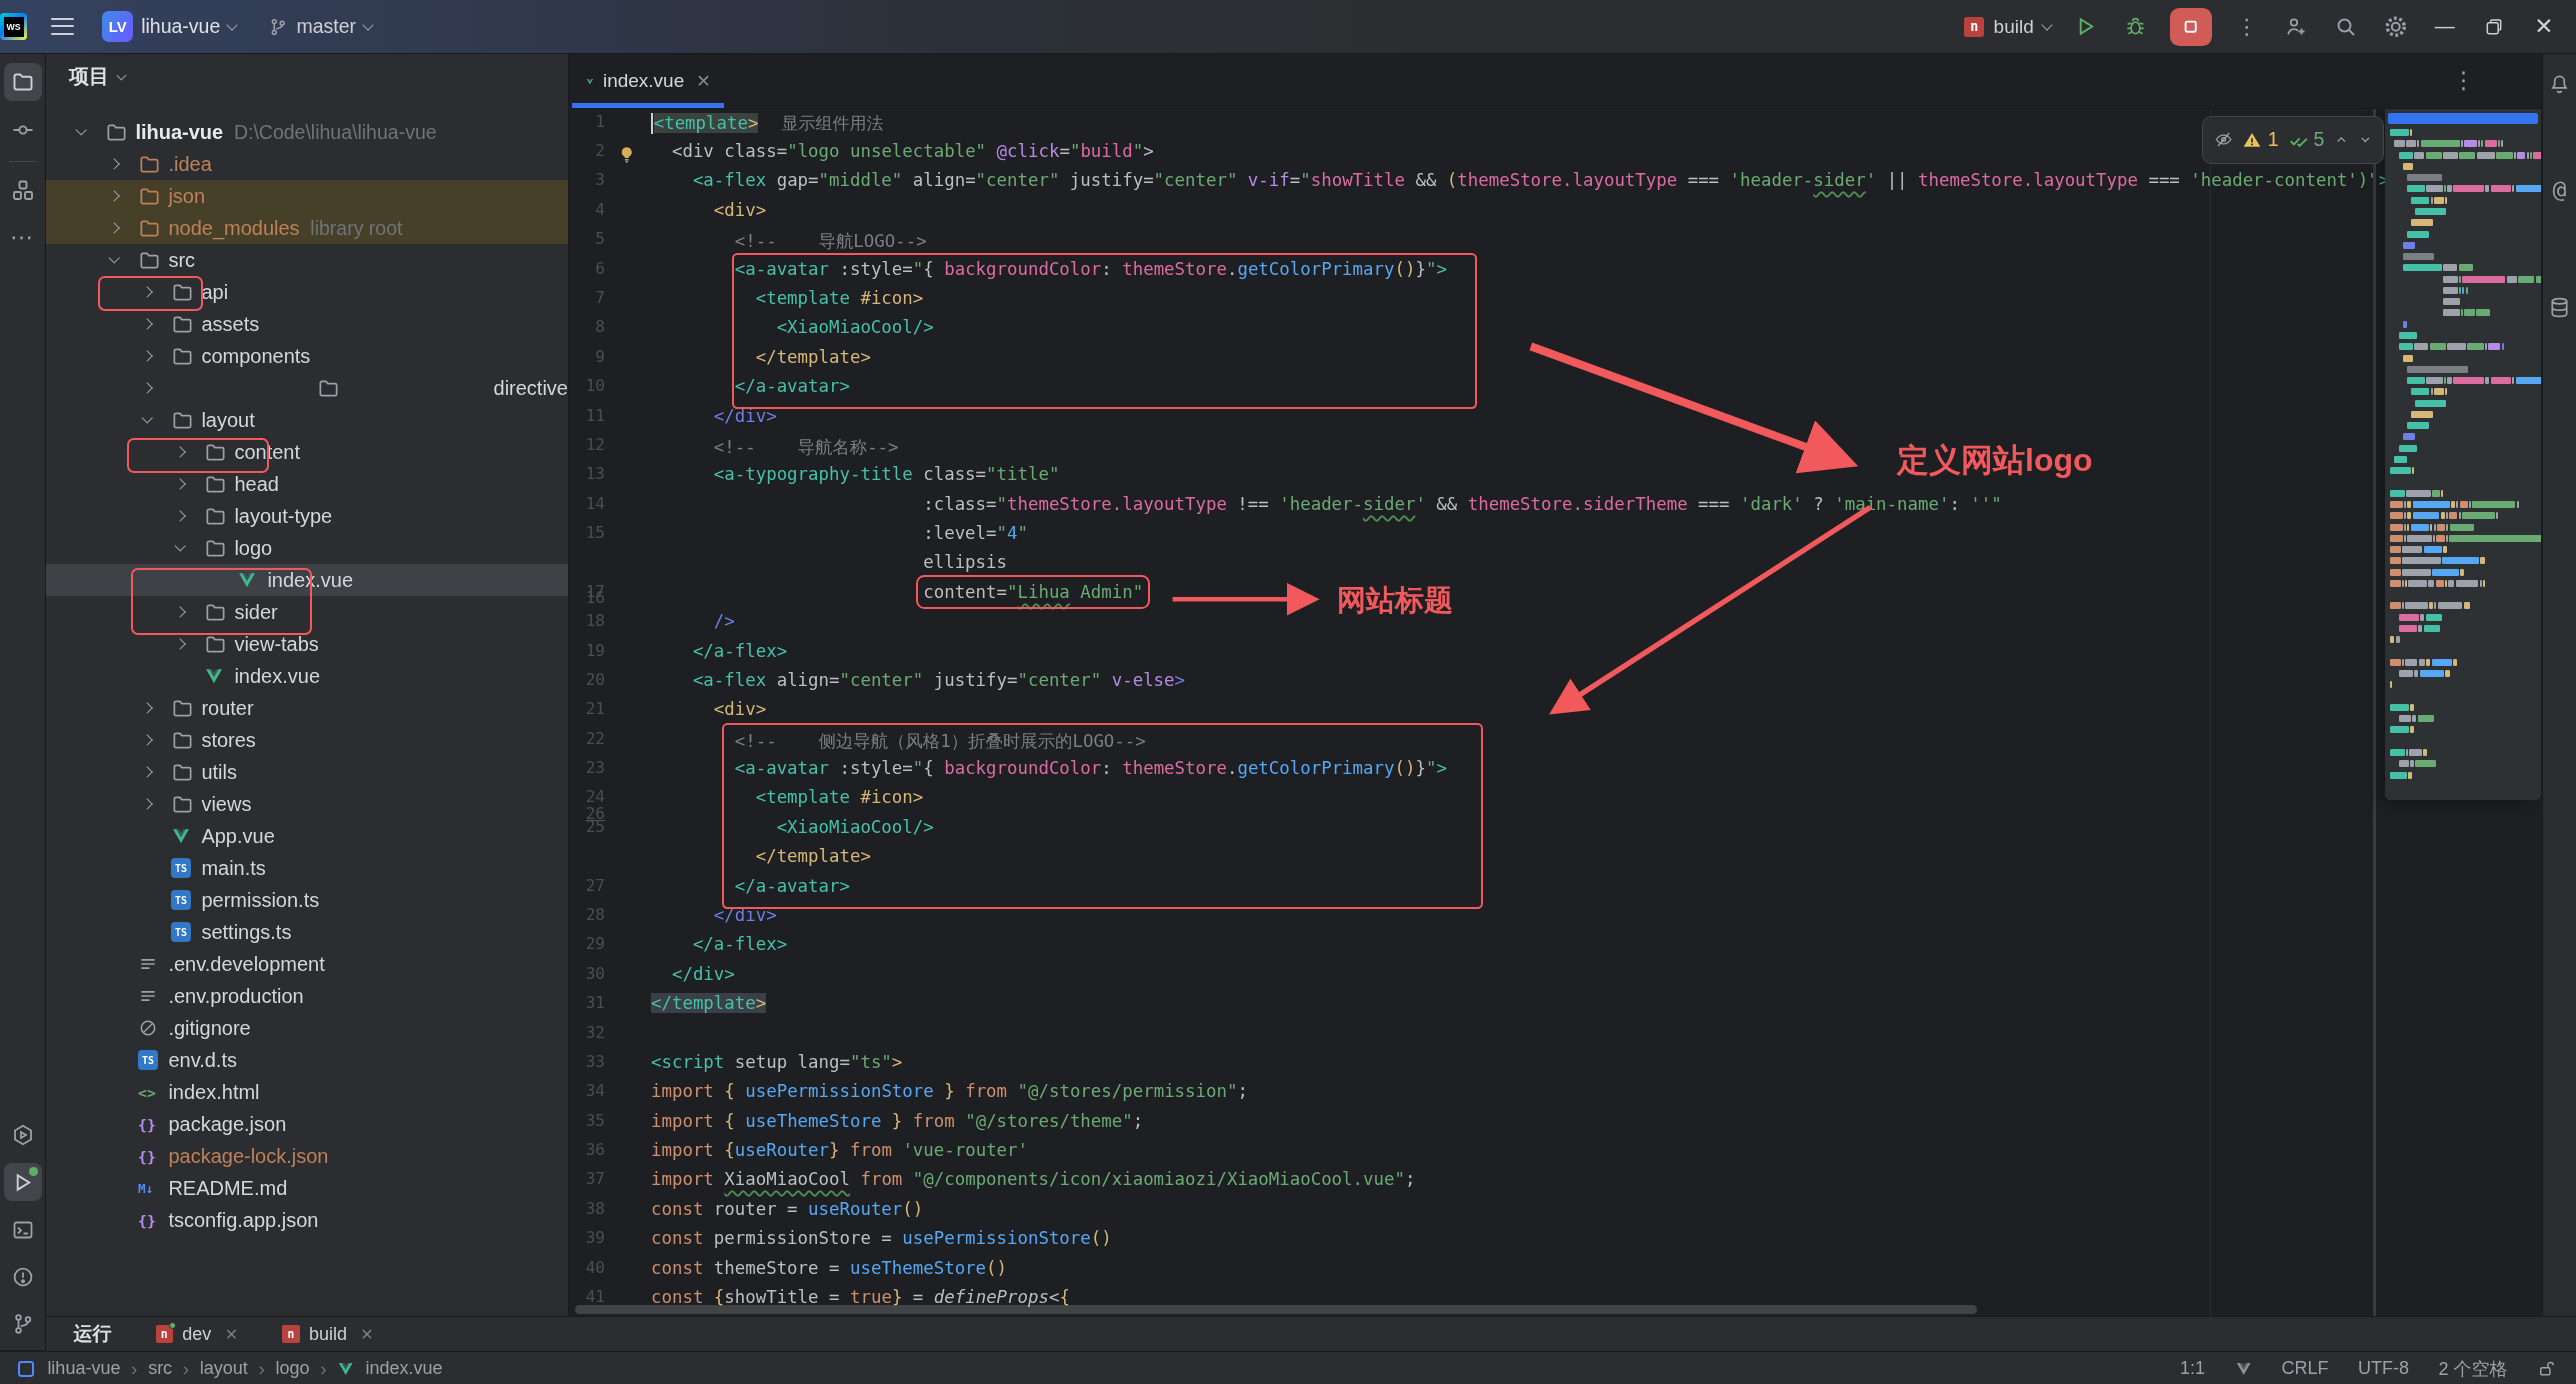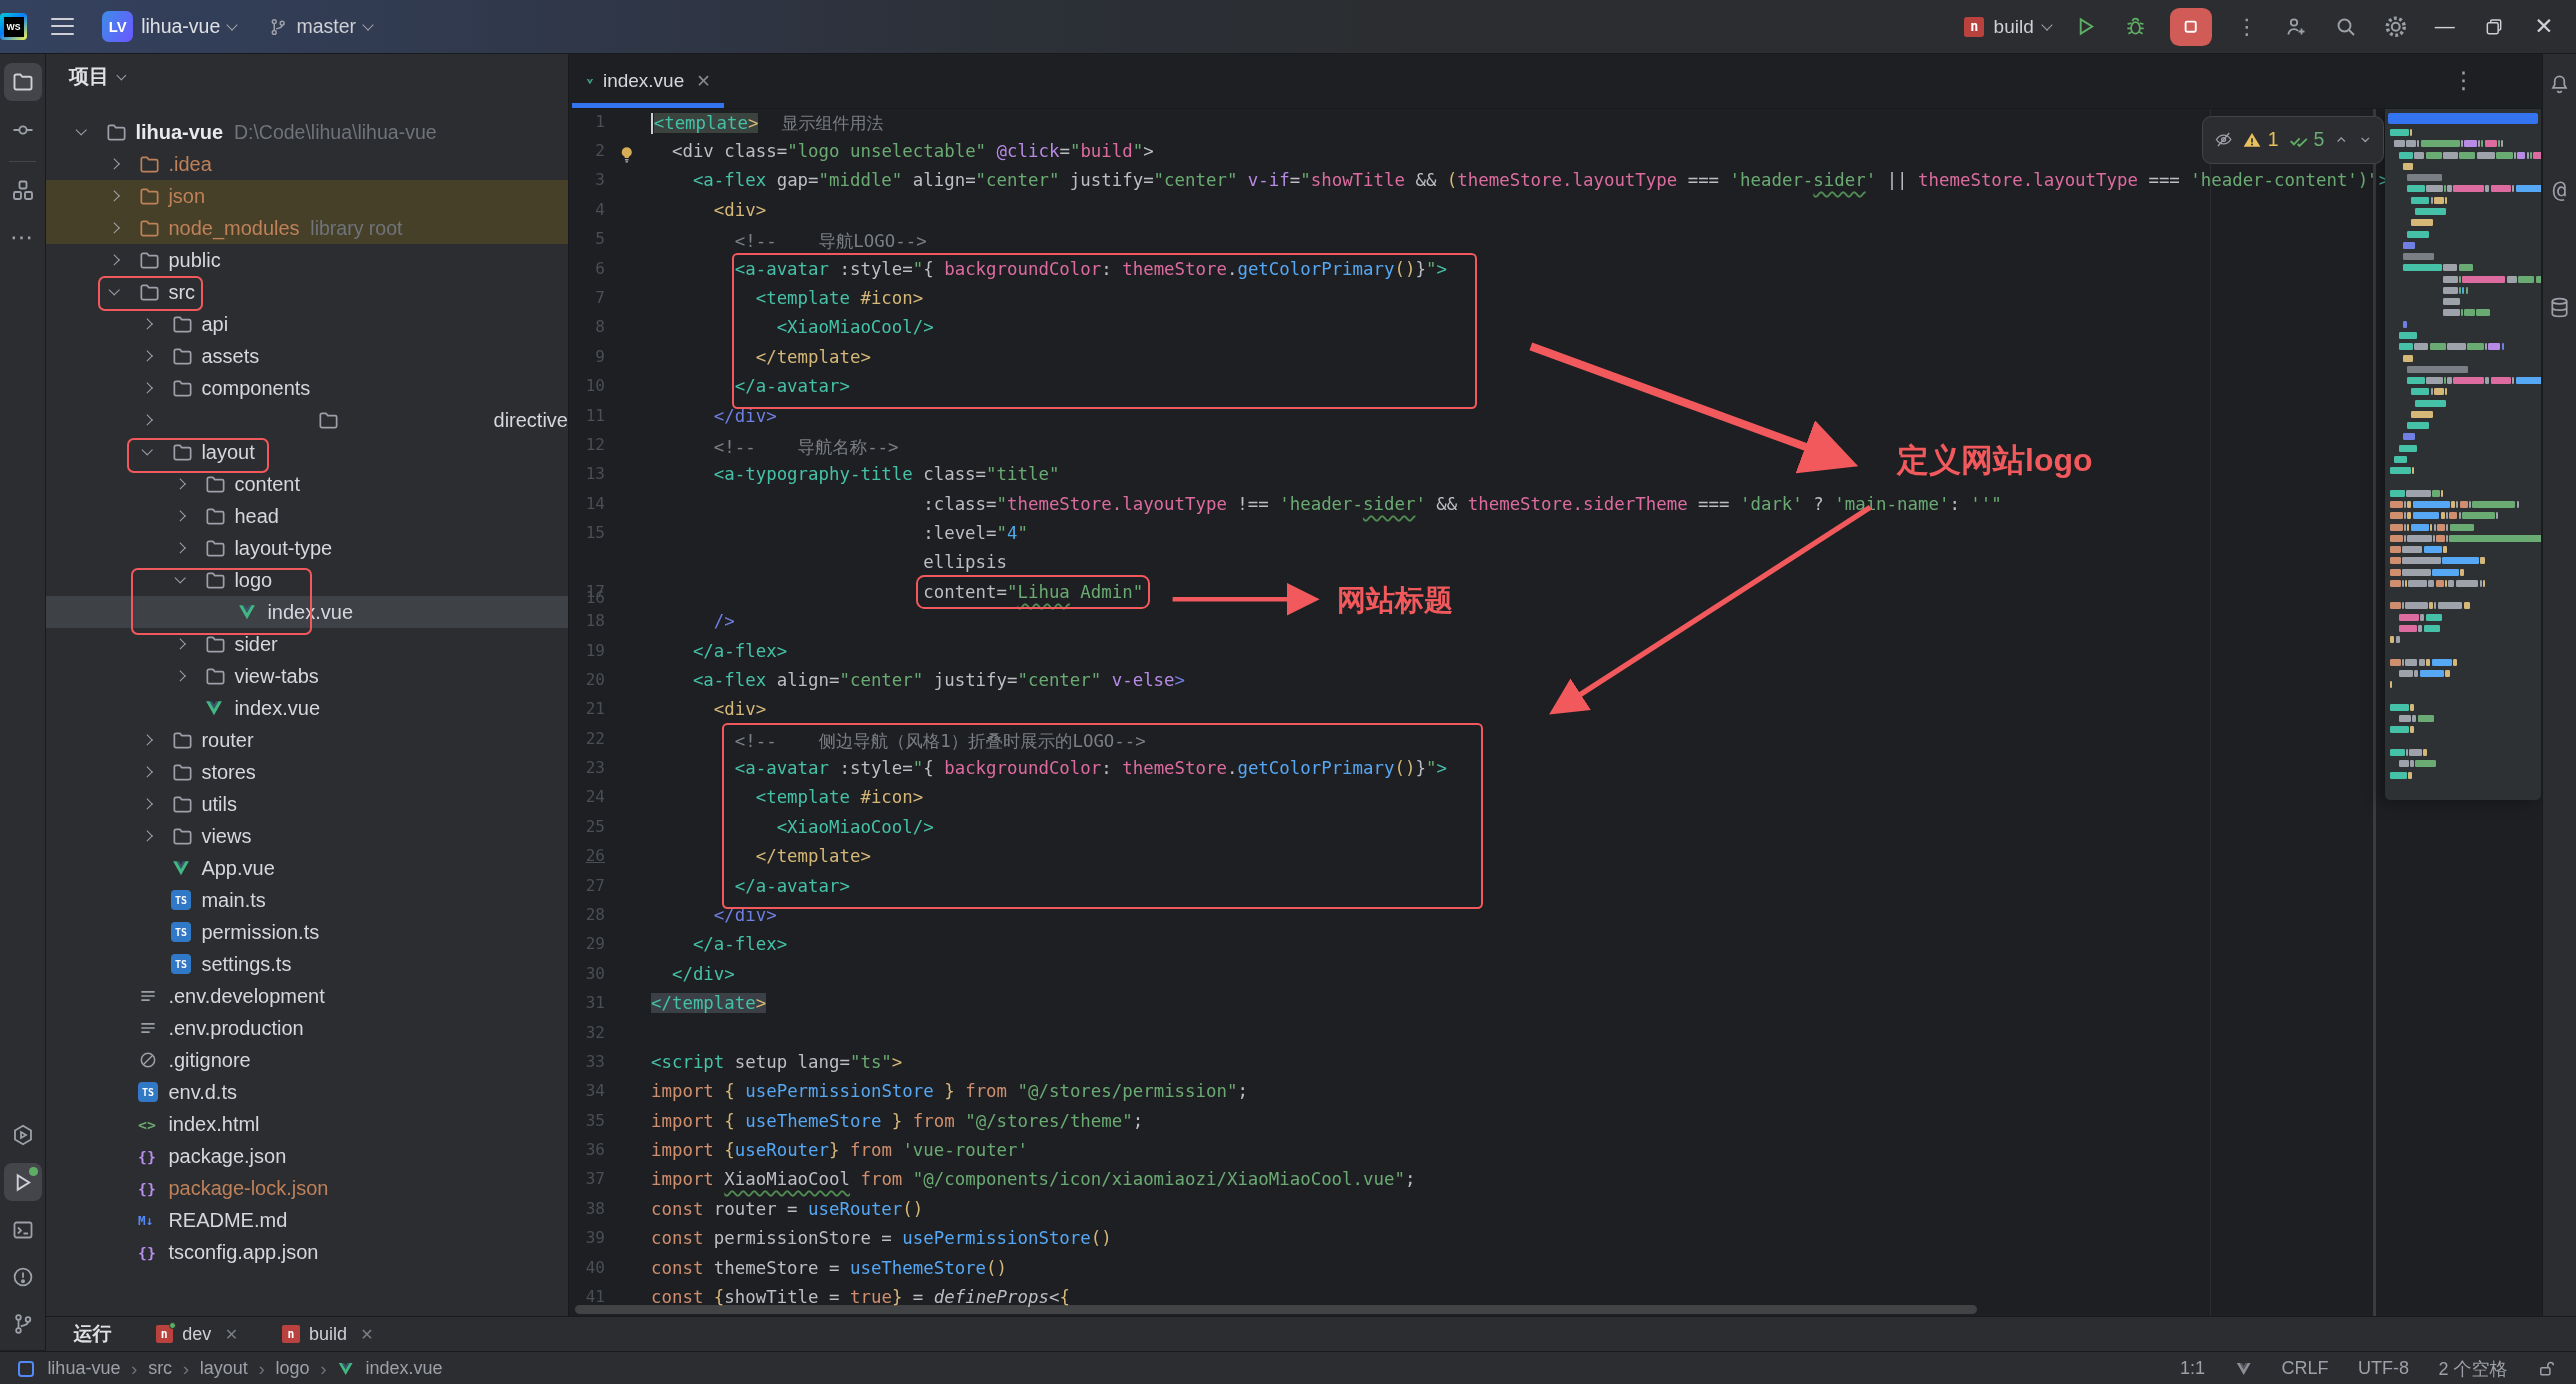--- a/index.html
+++ b/index.html
@@ -311,29 +311,20 @@
         <span class="chev closed"></span>
         <span class="ticon">
           <svg width="23" height="23" viewBox="0 0 24 24" fill="none" stroke="#BE8159" stroke-width="1.8">
             <path d="M3.5 6.2c0-.9.7-1.7 1.7-1.7h4.1l2 2.3h7.5c.9 0 1.7.8 1.7 1.7v9.3c0 .9-.8 1.7-1.7 1.7H5.2c-1 0-1.7-.8-1.7-1.7V6.2Z"></path>
           </svg>
         </span>
         <span class="tlabel ex">node_modules</span>
         <span class="textra">library root</span>
       </div>
       <div class="trow" style="padding-left: 59px;">
-        <span class="chev closed"></span>
-        <span class="ticon">
-          <svg width="23" height="23" viewBox="0 0 24 24" fill="none" stroke="#9DA0A8" stroke-width="1.8">
-            <path d="M3.5 6.2c0-.9.7-1.7 1.7-1.7h4.1l2 2.3h7.5c.9 0 1.7.8 1.7 1.7v9.3c0 .9-.8 1.7-1.7 1.7H5.2c-1 0-1.7-.8-1.7-1.7V6.2Z"></path>
-          </svg>
-        </span>
-        <span class="tlabel">public</span>
-      </div>
-      <div class="trow" style="padding-left: 59px;">
         <span class="chev open"></span>
         <span class="ticon">
           <svg width="23" height="23" viewBox="0 0 24 24" fill="none" stroke="#9DA0A8" stroke-width="1.8">
             <path d="M3.5 6.2c0-.9.7-1.7 1.7-1.7h4.1l2 2.3h7.5c.9 0 1.7.8 1.7 1.7v9.3c0 .9-.8 1.7-1.7 1.7H5.2c-1 0-1.7-.8-1.7-1.7V6.2Z"></path>
           </svg>
         </span>
         <span class="tlabel">src</span>
       </div>
       <div class="trow" style="padding-left: 92px;">
         <span class="chev closed"></span>
@@ -631,21 +622,21 @@
         <div class="gut-num" style="top: 443px; margin-top: 36px;">16</div>
         <div class="gut-num" style="top: 473px;">17</div>
         <div class="gut-num" style="top: 502px;">18</div>
         <div class="gut-num" style="top: 532px;">19</div>
         <div class="gut-num" style="top: 561px;">20</div>
         <div class="gut-num" style="top: 590px;">21</div>
         <div class="gut-num" style="top: 620px;">22</div>
         <div class="gut-num" style="top: 649px;">23</div>
         <div class="gut-num" style="top: 678px;">24</div>
         <div class="gut-num" style="top: 708px;">25</div>
-        <div class="gut-num" style="top: 737px; text-decoration: underline;">26</div>
+        <div class="gut-num" style="top: 695px; text-decoration: underline;">26</div>
         <div class="gut-num" style="top: 767px;">27</div>
         <div class="gut-num" style="top: 796px;">28</div>
         <div class="gut-num" style="top: 825px;">29</div>
         <div class="gut-num" style="top: 855px;">30</div>
         <div class="gut-num" style="top: 884px;">31</div>
         <div class="gut-num" style="top: 914px;">32</div>
         <div class="gut-num" style="top: 943px;">33</div>
         <div class="gut-num" style="top: 972px;">34</div>
         <div class="gut-num" style="top: 1002px;">35</div>
         <div class="gut-num" style="top: 1031px;">36</div>

